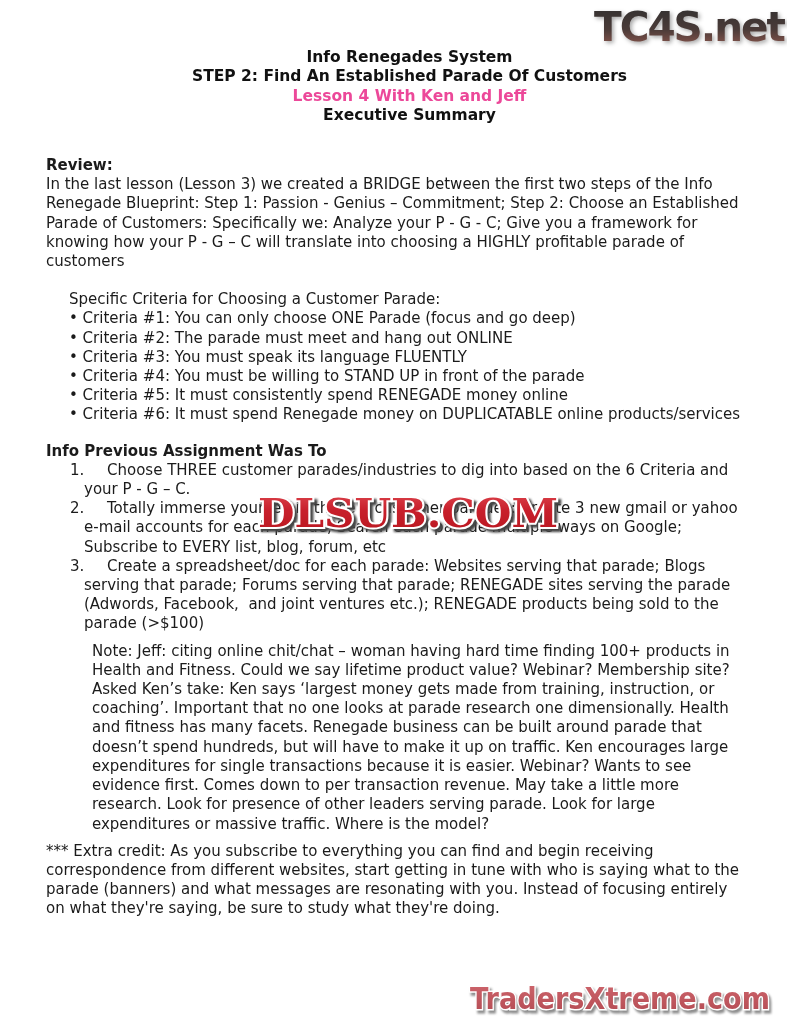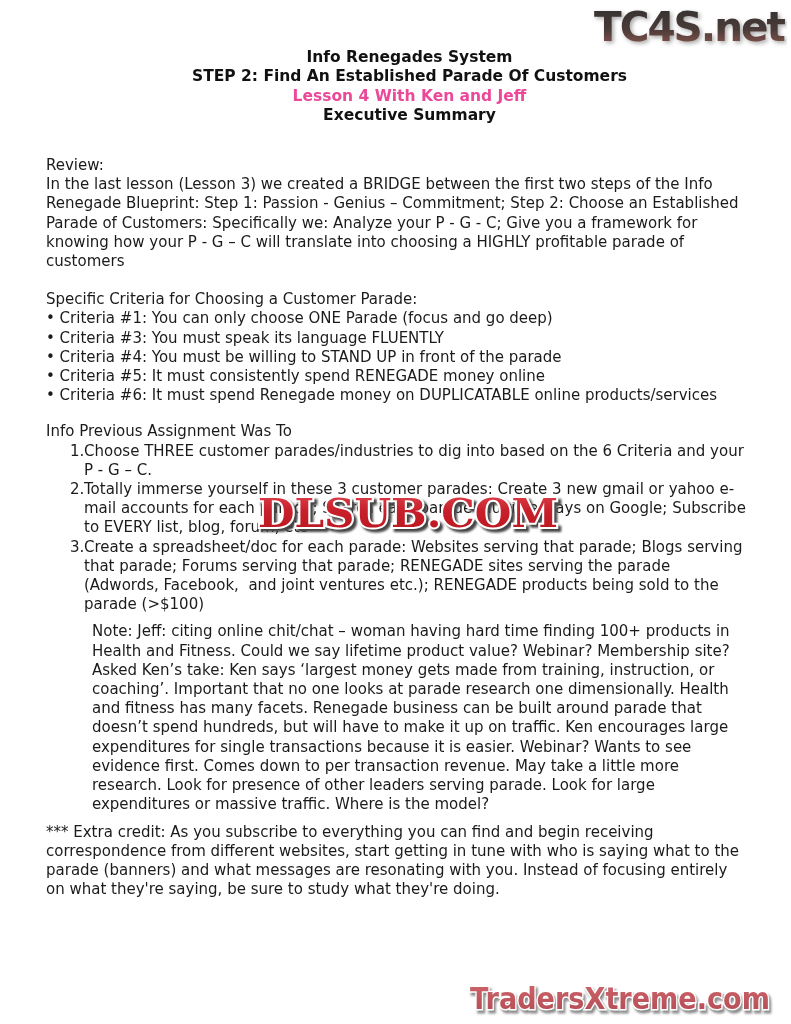--- a/index.html
+++ b/index.html
@@ -11,22 +11,22 @@
   .logo-wrap { position:absolute; top:0; right:4px; width:200px; height:52px; }
   .title-block {
     position:absolute; top:48px; left:14px; width:791px; text-align:center;
     font-weight:bold; font-size:15.5px; line-height:19.4px; color:#111;
   }
   .title-red { color:#ec4899; }
   .content {
     position:absolute; left:46px; top:156px; width:701px;
     font-size:15px; line-height:19.2px;
   }
-  .t { white-space:pre-wrap; }
-  .bold { font-weight:normal; }
+  .t { white-space:pre-wrap;margin-left:23px; }
+  .bold { font-weight:bold; }
   .para { margin:0; }
   .gap19 { margin-top:19px; }
   .gap17 { margin-top:17px; }
   ol.assign { list-style:none; margin:0; padding:0; }
   ol.assign > li { position:relative; padding-left:38px; margin:0; }
   ol.assign .num { position:absolute; left:24px; top:0; }
   .note-block { margin:8px; }
   .wm-center { position:absolute; left:252px; top:488px; width:312px; height:50px; }
   .wm-bottom { position:absolute; left:464px; top:978px; width:312px; height:44px; }
   svg text { user-select:none; }
@@ -57,20 +57,21 @@
   </div>
 
   <div class="content">
 
     <div class="bold">Review:</div>
     <p class="para t">In the last lesson (Lesson 3) we created a BRIDGE between the first two steps of the Info Renegade Blueprint: Step 1: Passion - Genius – Commitment; Step 2: Choose an Established Parade of Customers: Specifically we: Analyze your P - G - C; Give you a framework for knowing how your P - G – C will translate into choosing a HIGHLY profitable parade of customers</p>
 
     <div class="gap19">
       <div class="t">Specific Criteria for Choosing a Customer Parade:</div>
       <div class="t">• Criteria #1: You can only choose ONE Parade (focus and go deep)</div>
+      <div class="t">• Criteria #2: The parade must meet and hang out ONLINE</div>
       <div class="t">• Criteria #3: You must speak its language FLUENTLY</div>
       <div class="t">• Criteria #4: You must be willing to STAND UP in front of the parade</div>
       <div class="t">• Criteria #5: It must consistently spend RENEGADE money online</div>
       <div class="t">• Criteria #6: It must spend Renegade money on DUPLICATABLE online products/services</div>
     </div>
 
     <div class="bold gap17">Info Previous Assignment Was To</div>
 
     <ol class="assign">
       <li>

